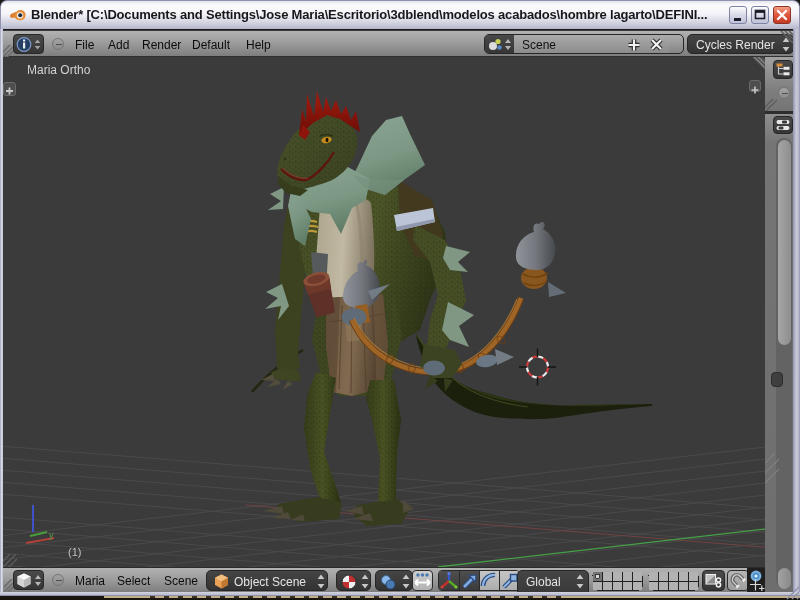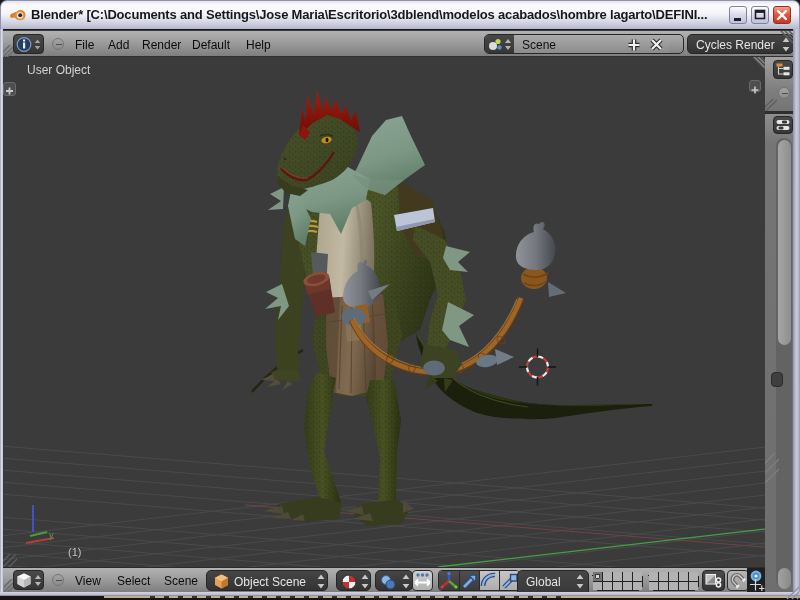--- a/index.html
+++ b/index.html
@@ -331,21 +331,21 @@
         <path d="M537.5,348.5 v8.5 M537.5,377 v8.5 M519,367 h8.5 M547.5,367 h8.5" stroke="#141414" stroke-width="1.5"></path>
       </g>
 
       <g stroke-width="2" fill="none">
         <path d="M33,505 L33,532" stroke="#4052c8"></path>
         <path d="M30,536 L47,532" stroke="#4a9c3c"></path>
         <path d="M26,543 L54,538" stroke="#b04038"></path>
       </g>
       <text x="49" y="538" font-size="9" fill="#56a048">y</text>
     </svg>
-    <div id="user-ortho" class="abs">User Object</div>
+    <div id="user-ortho" class="abs">Maria Ortho</div>
     <div id="obj-name" class="abs">(1)</div>
 
     <div class="abs" style="left:0;top:25px;width:13px;height:14px;background:#4e4e4e;border:1px solid #6a6a6a;border-radius:3px">
       <svg width="11" height="12">
           <path d="M5.5,2.5 v7 M2,6 h7" stroke="#c8c8c8" stroke-width="1.8"></path>
         </svg>
     </div>
     <div class="abs" style="left:746px;top:23px;width:12px;height:12px;background:#4e4e4e;border:1px solid #6a6a6a;border-radius:3px">
       <svg width="10" height="10">
           <path d="M5,1.5 v7 M1.5,5 h7" stroke="#c8c8c8" stroke-width="1.6"></path>
@@ -411,21 +411,21 @@
       <svg width="30" height="19" viewBox="0 0 30 19">
         <path d="M10,2.5 L16.5,5.5 L16.5,13 L10,16.5 L3.5,13 L3.5,5.5 Z" fill="#e6e6e6"></path>
         <path d="M10,2.5 L16.5,5.5 L10,9 L3.5,5.5 Z" fill="#f8f8f8"></path>
         <path d="M10,9 L16.5,5.5 L16.5,13 L10,16.5 Z" fill="#b9b9b9"></path>
         <path d="M10,9 L3.5,5.5 L3.5,13 L10,16.5 Z" fill="#d4d4d4"></path>
         <path d="M24,4 l3,4 h-6 z" fill="#b8b8b8"></path>
         <path d="M24,15 l-3,-4 h6 z" fill="#b8b8b8"></path>
       </svg>
     </div>
     <div class="circ abs" style="left:49px;top:6px"></div>
-    <div class="menu abs" style="left:72px">View</div>
+    <div class="menu abs" style="left:72px">Maria</div>
     <div class="menu abs" style="left:114px">Select</div>
     <div class="menu abs" style="left:161px">Scene</div>
 
     <div class="pill abs" style="left:203px;top:2px;width:122px;height:21px">
       <svg class="abs" style="left:6px;top:2px" width="17" height="17" viewBox="0 0 17 17">
         <path d="M8.5,1.5 L15,4.8 L15,12 L8.5,15.5 L2,12 L2,4.8 Z" fill="#e8a055"></path>
         <path d="M8.5,1.5 L15,4.8 L8.5,8.4 L2,4.8 Z" fill="#f0bd7e"></path>
         <path d="M8.5,8.4 L15,4.8 L15,12 L8.5,15.5 Z" fill="#c07830"></path>
       </svg>
       <div class="abs" style="left:27px;top:3.5px">Object Scene</div>

